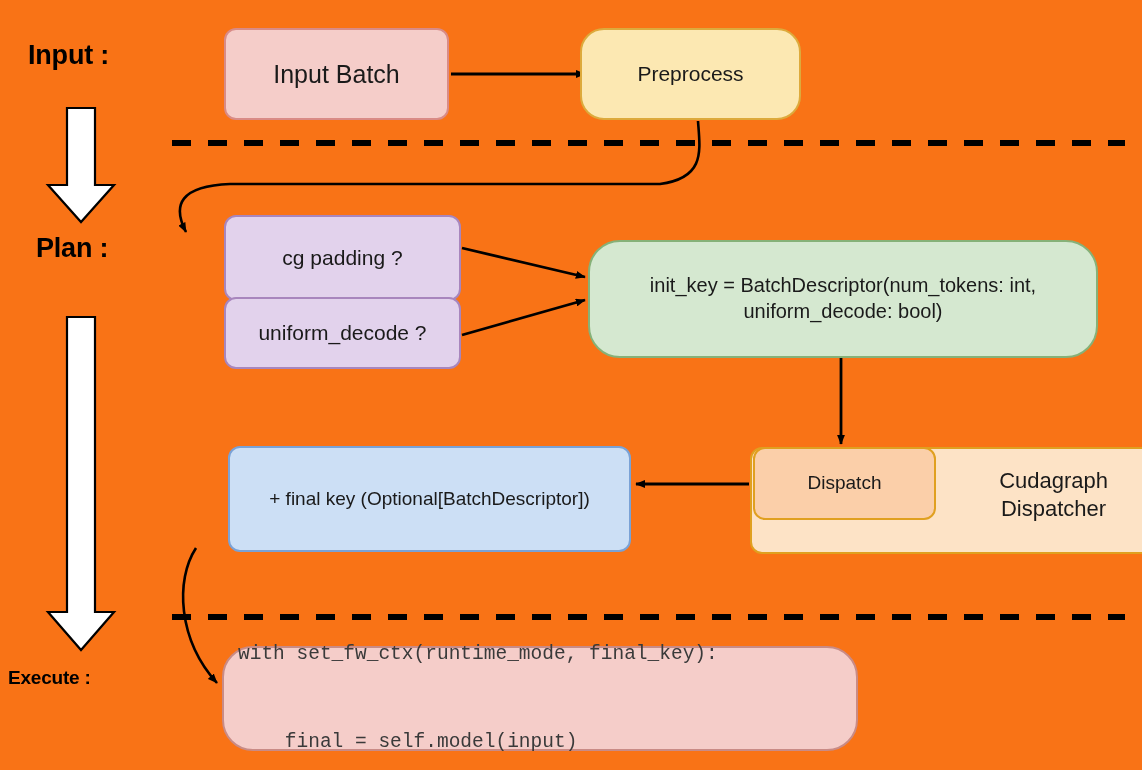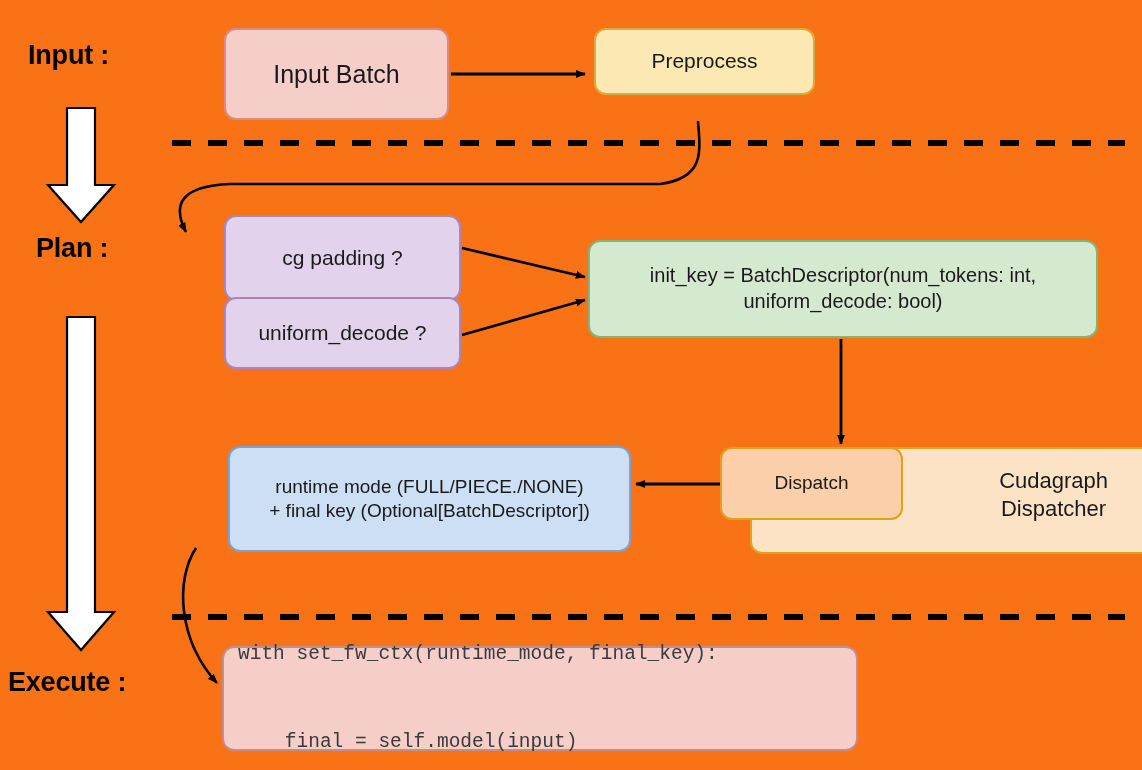--- a/index.html
+++ b/index.html
@@ -42,78 +42,81 @@
     letter-spacing:-0.2px;
   }
 
   
   #node-input-batch{
     left:224px; top:28px; width:225px; height:92px;
     background:#f5cdc9; border-color:#d98b86;
     font-size:25px;
   }
   #node-preprocess{
-    left:594px; top:28px; width:221px; height:67px;
+    left:580px; top:28px; width:221px; height:92px;
     background:#fce8b2; border-color:#ddaa3c;
     font-size:21px;
+    border-radius:24px;
   }
   #node-cg-padding{
     left:224px; top:215px; width:237px; height:86px;
     background:#e2d2ec; border-color:#a886bd;
     font-size:21px;
   }
   #node-uniform-decode{
     left:224px; top:297px; width:237px; height:72px;
     background:#e2d2ec; border-color:#a886bd;
     font-size:21px;
   }
   #node-init-key{
-    left:588px; top:240px; width:510px; height:98px;
+    left:588px; top:240px; width:510px; height:118px;
     background:#d5e8d0; border-color:#86b178;
     font-size:20px;
     padding:17px 14px;
+    border-radius:32px;
   }
   #node-runtime-mode{
     left:228px; top:446px; width:403px; height:106px;
     background:#ccdff5; border-color:#7aa2d6;
     font-size:19px;
     padding:0 10px;
   }
   #node-cudagraph-dispatcher{
     left:750px; top:447px; width:413px; height:107px;
     background:#fde3c6; border-color:#e0a020;
     font-size:22px;
     justify-content:flex-end;
     padding-right:53px;
     align-items:flex-start;
     padding-top:18px;
   }
   #node-dispatch{
-    left:720px; top:447px; width:183px; height:73px;
+    left:753px; top:447px; width:183px; height:73px;
     background:#fbcfa9; border-color:#e0a020;
     font-size:19px;
     z-index:4;
   }
   #node-code{
     left:222px; top:646px; width:636px; height:105px;
     background:#f5cdc9; border-color:#c98b86;
     justify-content:flex-start;
     padding-left:14px;
     font-family:"Liberation Mono","DejaVu Sans Mono",monospace;
     font-size:19.5px;
     color:#3a3a3a;
     white-space:pre;
     text-align:left;
     line-height:1.5;
+    border-radius:31px;
   }
 
   
   #label-input{ left:28px; top:40px; font-size:27px; }
   #label-plan{ left:36px; top:233px; font-size:27px; }
-  #label-execute{ left:8px; top:667px; font-size:27px; }
+  #label-execute{ left:8px; top:667px; font-size:19px; }
 
   .node-text{ display:block; }
 </style>
 </head>
 <body>
 
 <div id="canvas">
 
   <svg class="svg-layer" viewBox="0 0 1142 770" xmlns="http://www.w3.org/2000/svg">
     <defs>
@@ -169,21 +172,20 @@
 
   <div class="node" id="node-init-key">
     <div>
       <span class="node-text">init_key = BatchDescriptor(num_tokens: int,</span>
       <span class="node-text">uniform_decode: bool)</span>
     </div>
   </div>
 
   <div class="node" id="node-runtime-mode">
     <div>
-      <span class="node-text">runtime mode (FULL/PIECE./NONE)</span>
       <span class="node-text">+ final key (Optional[BatchDescriptor])</span>
     </div>
   </div>
 
   <div class="node" id="node-cudagraph-dispatcher">
     <div>
       <span class="node-text">Cudagraph</span>
       <span class="node-text">Dispatcher</span>
     </div>
   </div>

